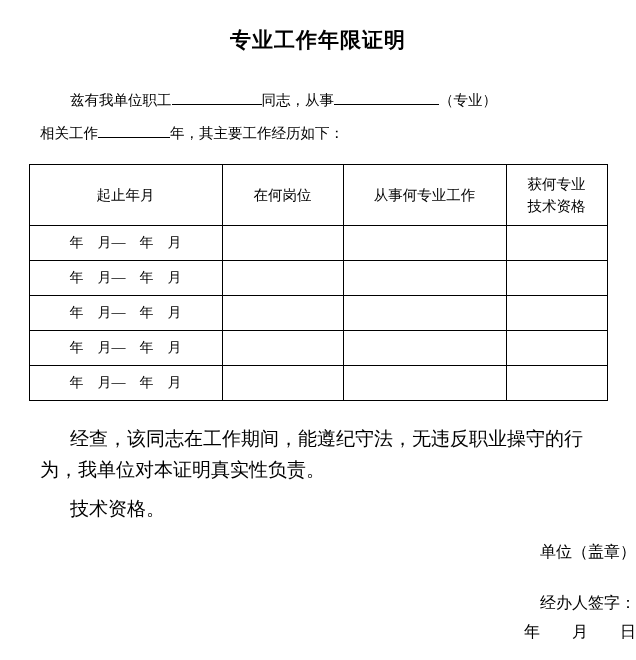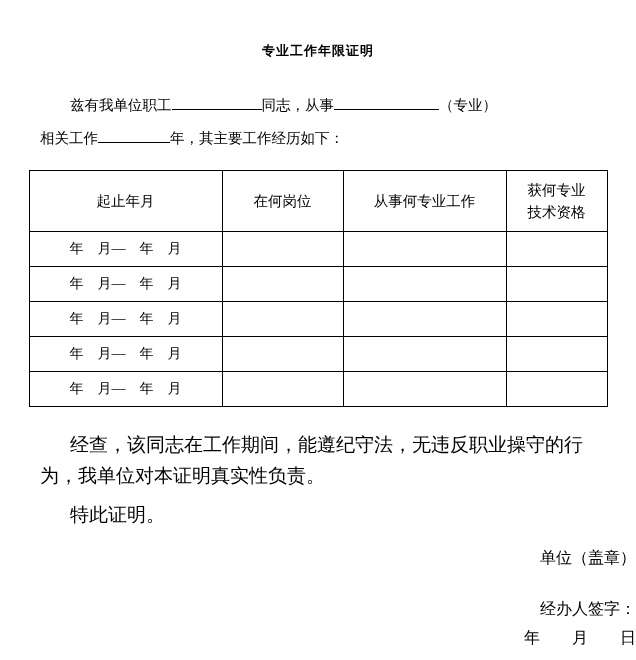--- a/index.html
+++ b/index.html
@@ -15,33 +15,32 @@
     overflow: hidden;
   }
   .page {
     position: relative;
     width: 636px;
     height: 660px;
     box-sizing: border-box;
   }
   .doc-title {
     text-align: center;
-    font-size: 13px;
+    font-size: 21px;
     font-weight: bold;
     letter-spacing: 1px;
-    margin-top: 42px;
+    margin-top: 26px;
     margin-bottom: 0;
     font-family: "Liberation Serif", "DejaVu Serif", serif;
   }
   .body-block {
     margin-top: 30px;
     padding-left: 40px;
     font-size: 14.5px;
     line-height: 33px;
-    font-family: Liberation Mono, monospace;
   }
   .para-indent {
     text-indent: 30px;
   }
   .blank-line {
     display: inline-block;
     border-bottom: 1px solid #000;
     vertical-align: baseline;
     height: 15px;
   }
@@ -157,20 +156,20 @@
         <td class="row-label">年    月—    年    月</td>
         <td></td>
         <td></td>
         <td></td>
       </tr>
     </tbody>
   </table>
 
   <div class="closing">
     <div class="para-indent">经查，该同志在工作期间，能遵纪守法，无违反职业操守的行为，我单位对本证明真实性负责。</div>
-    <div class="para-indent mt-10">特此证明。</div>
+    <div class="para-indent mt-10">技术资格。</div>
   </div>
 
   <div class="center-line mt-20">单位（盖章）</div>
   <div class="center-line mt-34">经办人签字：</div>
   <div class="center-line mt-10 sig-date">年        月        日</div>
 
 </div>
 
 </body></html>

